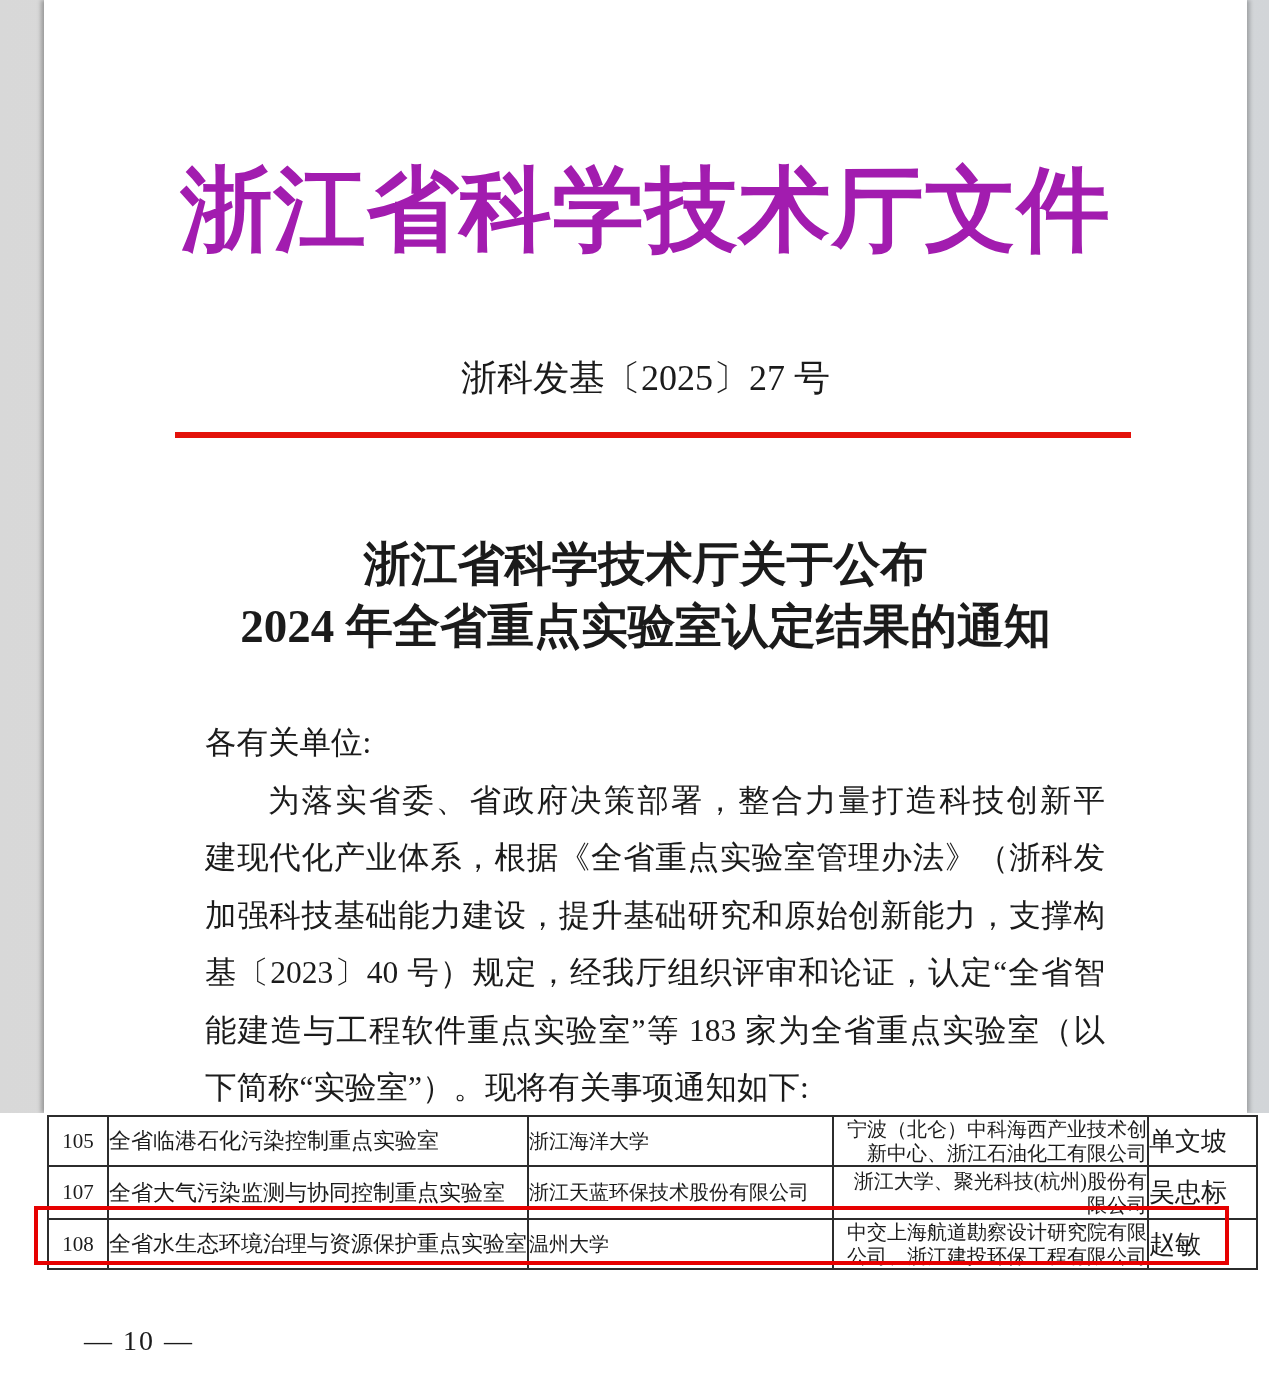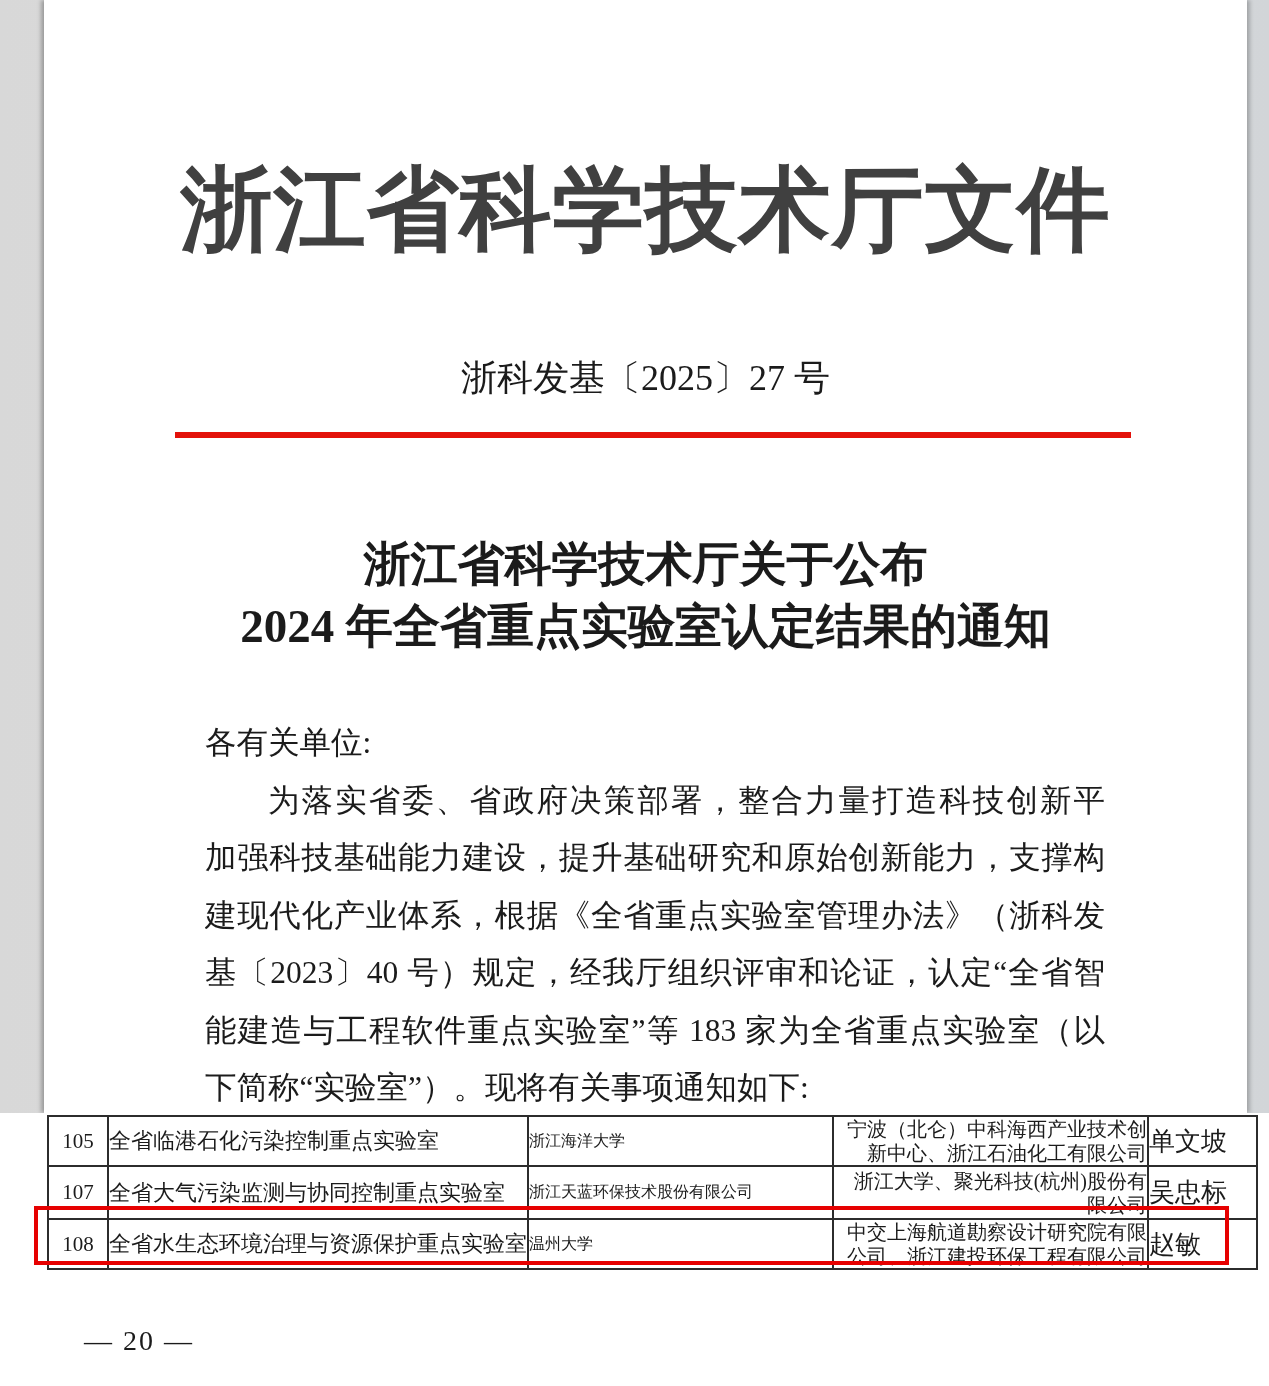--- a/index.html
+++ b/index.html
@@ -57,51 +57,51 @@
     border-collapse:collapse;table-layout:fixed;
     font-size:21px;
   }
   table.result-table td{
     border:2px solid #2c2c2c;
     padding:0;
     overflow:hidden;
   }
   td.c-no{width:58px;text-align:center;font-size:21px;}
   td.c-lab{width:385px;text-align:left;padding-left:14px;font-size:22px;white-space:nowrap;}
-  td.c-inst{width:303px;text-align:left;padding-left:22px;font-size:16px;white-space:nowrap;}
+  td.c-inst{width:303px;text-align:left;padding-left:22px;font-size:20px;white-space:nowrap;}
   td.c-part{width:313px;text-align:right;padding:1px 4px 1px 8px;font-size:20px;line-height:24px;}
   td.c-dir{width:107px;text-align:left;font-size:26px;}
   tr.r0{height:48px;} tr.r1{height:47px;} tr.r2{height:53px;margin-top:28px;} tr.r3{height:47px;}
   .highlight-box{
     position:absolute;left:34px;top:93px;width:1187px;height:51px;
     border-width:4px;border-style:solid;
     pointer-events:none;
   }
   .page-number{
     position:absolute;left:84px;top:212px;
     font-size:28px;letter-spacing:2px;
     white-space:nowrap;
   }
 </style>
 </head>
 <body>
 
 <div class="screen">
 
   <div class="page">
-    <div class="doc-title" style="color: #404040;">浙江省科学技术厅文件</div>
+    <div class="doc-title" style="color: #a21caf;">浙江省科学技术厅文件</div>
     <div class="doc-number">浙科发基〔2025〕27 号</div>
     <div class="red-line" style="background: rgb(227, 18, 11);"></div>
     <div class="notice-title l1">浙江省科学技术厅关于公布</div>
     <div class="notice-title l2">2024 年全省重点实验室认定结果的通知</div>
     <div class="body-block">
         <div class="body-line ">各有关单位:</div>
         <div class="body-line indent">为落实省委、省政府决策部署，整合力量打造科技创新平台，</div>
+        <div class="body-line justify">建现代化产业体系，根据《全省重点实验室管理办法》（浙科发</div>
         <div class="body-line justify">加强科技基础能力建设，提升基础研究和原始创新能力，支撑构</div>
-        <div class="body-line justify">建现代化产业体系，根据《全省重点实验室管理办法》（浙科发</div>
         <div class="body-line justify">基〔2023〕40 号）规定，经我厅组织评审和论证，认定“全省智</div>
         <div class="body-line justify">能建造与工程软件重点实验室”等 183 家为全省重点实验室（以</div>
         <div class="body-line ">下简称“实验室”）。现将有关事项通知如下:</div>
       </div>
   </div>
 
   <div class="bottom-section">
     <table class="result-table">
       <tbody>
           <tr class="r0">
@@ -121,16 +121,16 @@
           <tr class="r3">
             <td class="c-no">108</td>
             <td class="c-lab">全省水生态环境治理与资源保护重点实验室</td>
             <td class="c-inst">温州大学</td>
             <td class="c-part">中交上海航道勘察设计研究院有限公司、浙江建投环保工程有限公司</td>
             <td class="c-dir">赵敏</td>
           </tr>
         </tbody>
     </table>
     <div class="highlight-box" style="border-color: rgb(230, 0, 0);"></div>
-    <div class="page-number">— 20 —</div>
+    <div class="page-number">— 10 —</div>
   </div>
 
 </div>
 
 </body></html>

